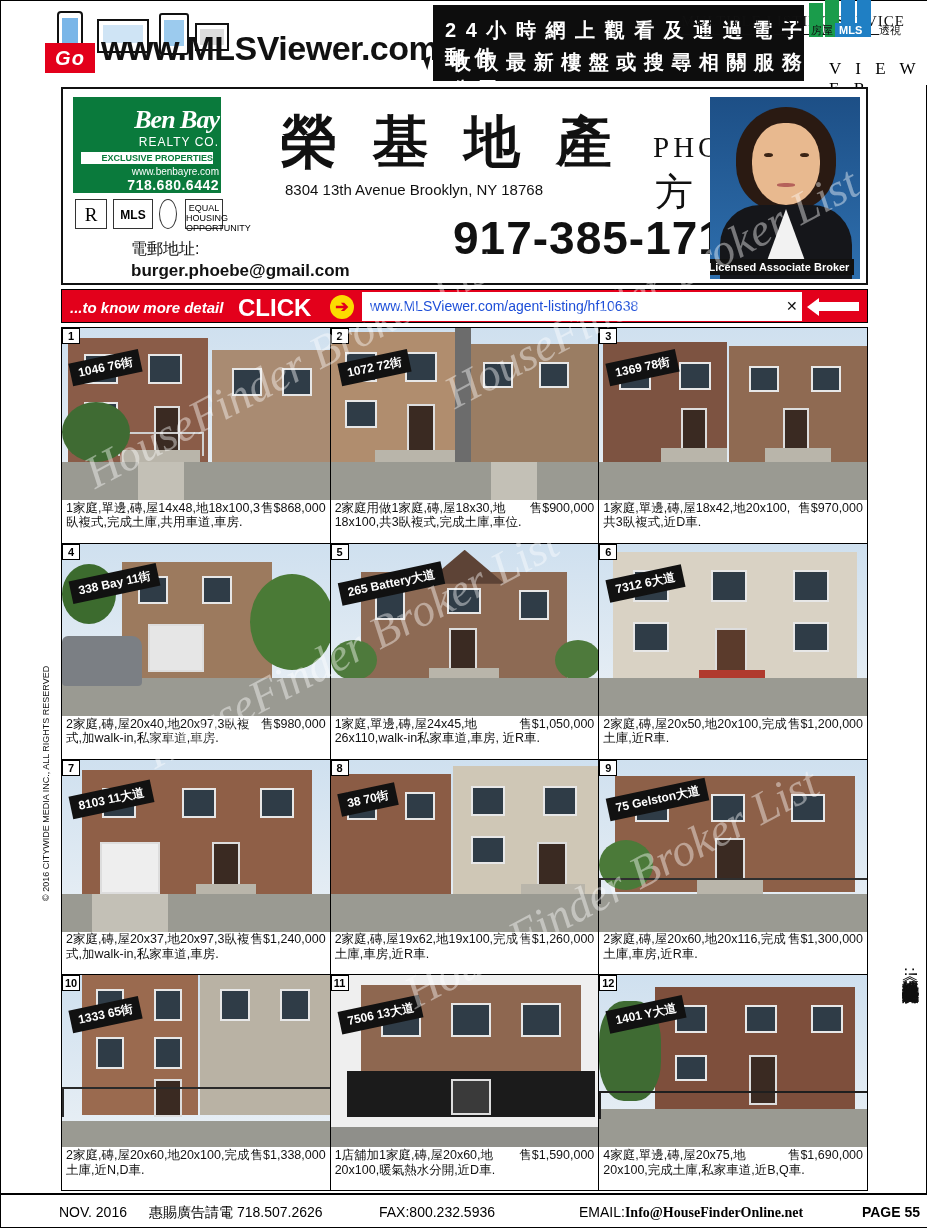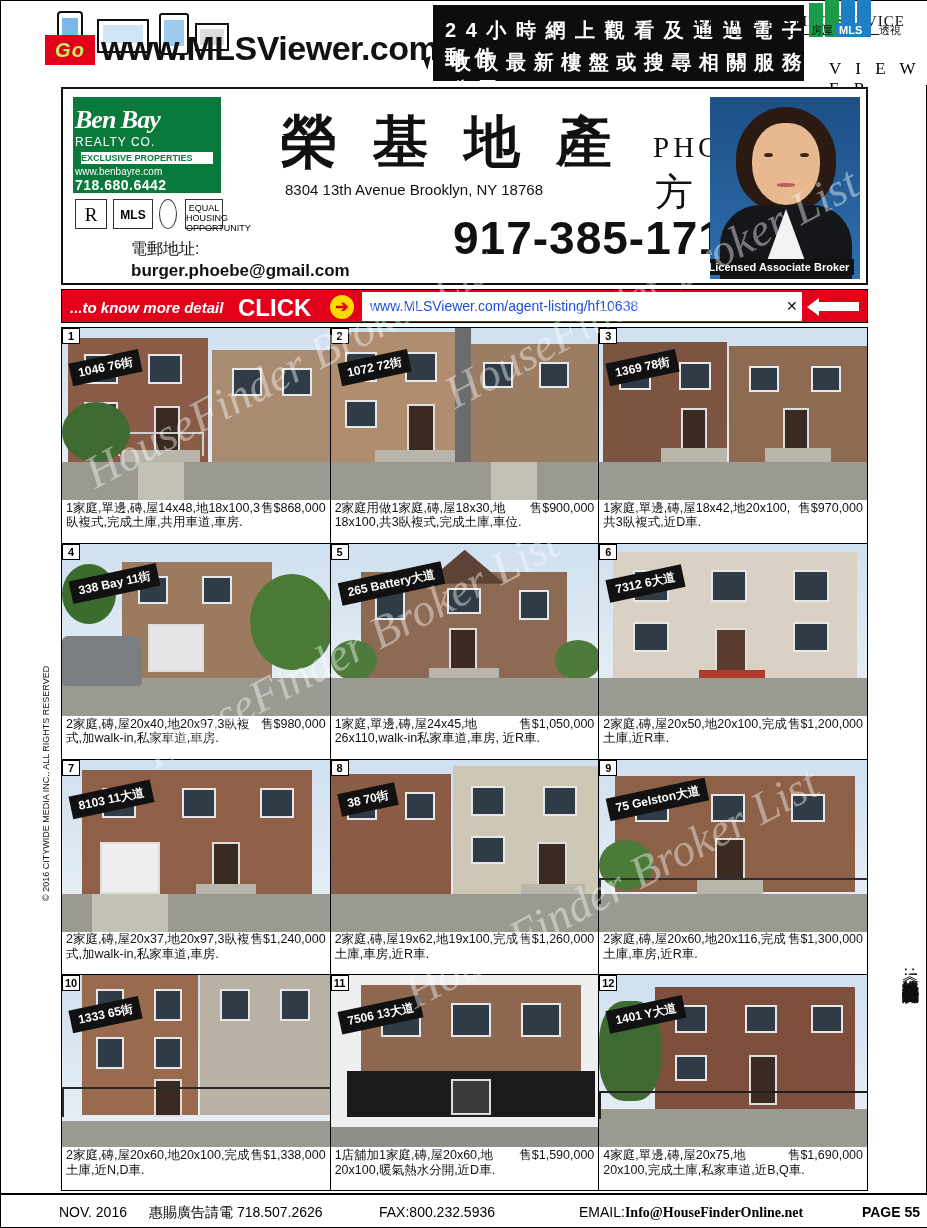--- a/index.html
+++ b/index.html
@@ -30,22 +30,22 @@
   .dev-phone { left:12px; top:4px; width:26px; height:44px; border-radius:4px; }
   .dev-phone:after{ content:""; position:absolute; left:3px; top:5px; right:3px; bottom:9px; background:#7ab6e8; }
   .dev-lap { left:52px; top:12px; width:52px; height:34px; }
   .dev-lap:after{ content:""; position:absolute; left:4px; top:4px; right:4px; bottom:8px; background:#cfe4f5;}
   .dev-pad { left:114px; top:6px; width:30px; height:42px; border-radius:3px;}
   .dev-pad:after{ content:""; position:absolute; left:3px; top:5px; right:3px; bottom:7px; background:#9ccbee;}
   .dev-key { left:150px; top:16px; width:34px; height:28px; }
   .dev-key:after{ content:""; position:absolute; left:3px; top:4px; right:3px; bottom:4px; background:#ddd;}
 
   .go-badge {
-    position:absolute; left:44px; top:34px; width:50px; height:30px;
-    background:#e3001b; color:#bef264; font-weight:bold; font-size:20px;
+    position:absolute; left:44px; top:42px; width:50px; height:30px;
+    background:#e3001b; color:#ffffff; font-weight:bold; font-size:20px;
     font-style:italic; display:flex; align-items:center; justify-content:center;
     letter-spacing:1px;
   }
   .site-url {
     position:absolute; left:100px; top:28px;
     font-size:34px; font-weight:bold; color:#111; letter-spacing:-0.5px;
   }
   .cursor-arrow { position:absolute; left:424px; top:56px; width:0;height:0;
     border-left:8px solid #111; border-bottom:12px solid transparent; transform:rotate(-20deg);}
   .blackband {
@@ -66,21 +66,21 @@
   .cnlbl { position:absolute; left:2px; top:12px; font-size:11px; color:#111;}
   .cnlbl2 { position:absolute; left:70px; top:12px; font-size:11px; color:#111;}
 
   
   .agentcard {
     position:absolute; left:60px; top:86px; width:807px; height:198px;
     border:2px solid #111; background:#fff;
   }
   .benbay {
     position:absolute; left:10px; top:8px; width:148px; height:96px;
-    background:#0a7a3c; border:2px solid #0a7a3c; color:#fff; text-align:left;
+    background:#0a7a3c; border:2px solid #0a7a3c; color:#fff; text-align:right;
   }
   .benbay .bb1 { font-family:"Liberation Serif",serif; font-style:italic; font-weight:bold;
      font-size:26px; margin-top:6px; letter-spacing:-1px;}
   .benbay .bb2 { font-size:12px; font-weight:normal; letter-spacing:1px; }
   .benbay .bb3 { font-size:9px; background:#fff; color:#0a7a3c; margin:3px 6px 0; padding:1px 0; font-weight:bold;}
   .benbay .bb4 { font-size:10px; margin-top:2px; }
   .benbay .bb5 { font-size:14px; font-weight:bold; letter-spacing:0.5px; }
   .bb-icons { position:absolute; left:12px; top:110px; width:150px; height:34px; }
   .bb-icons .ibox { position:absolute; border:1px solid #333; width:32px; height:30px; background:#fff; }
   .bb-icons .r { left:0; font-family:"Liberation Serif",serif; font-size:19px; text-align:center; line-height:30px;}

